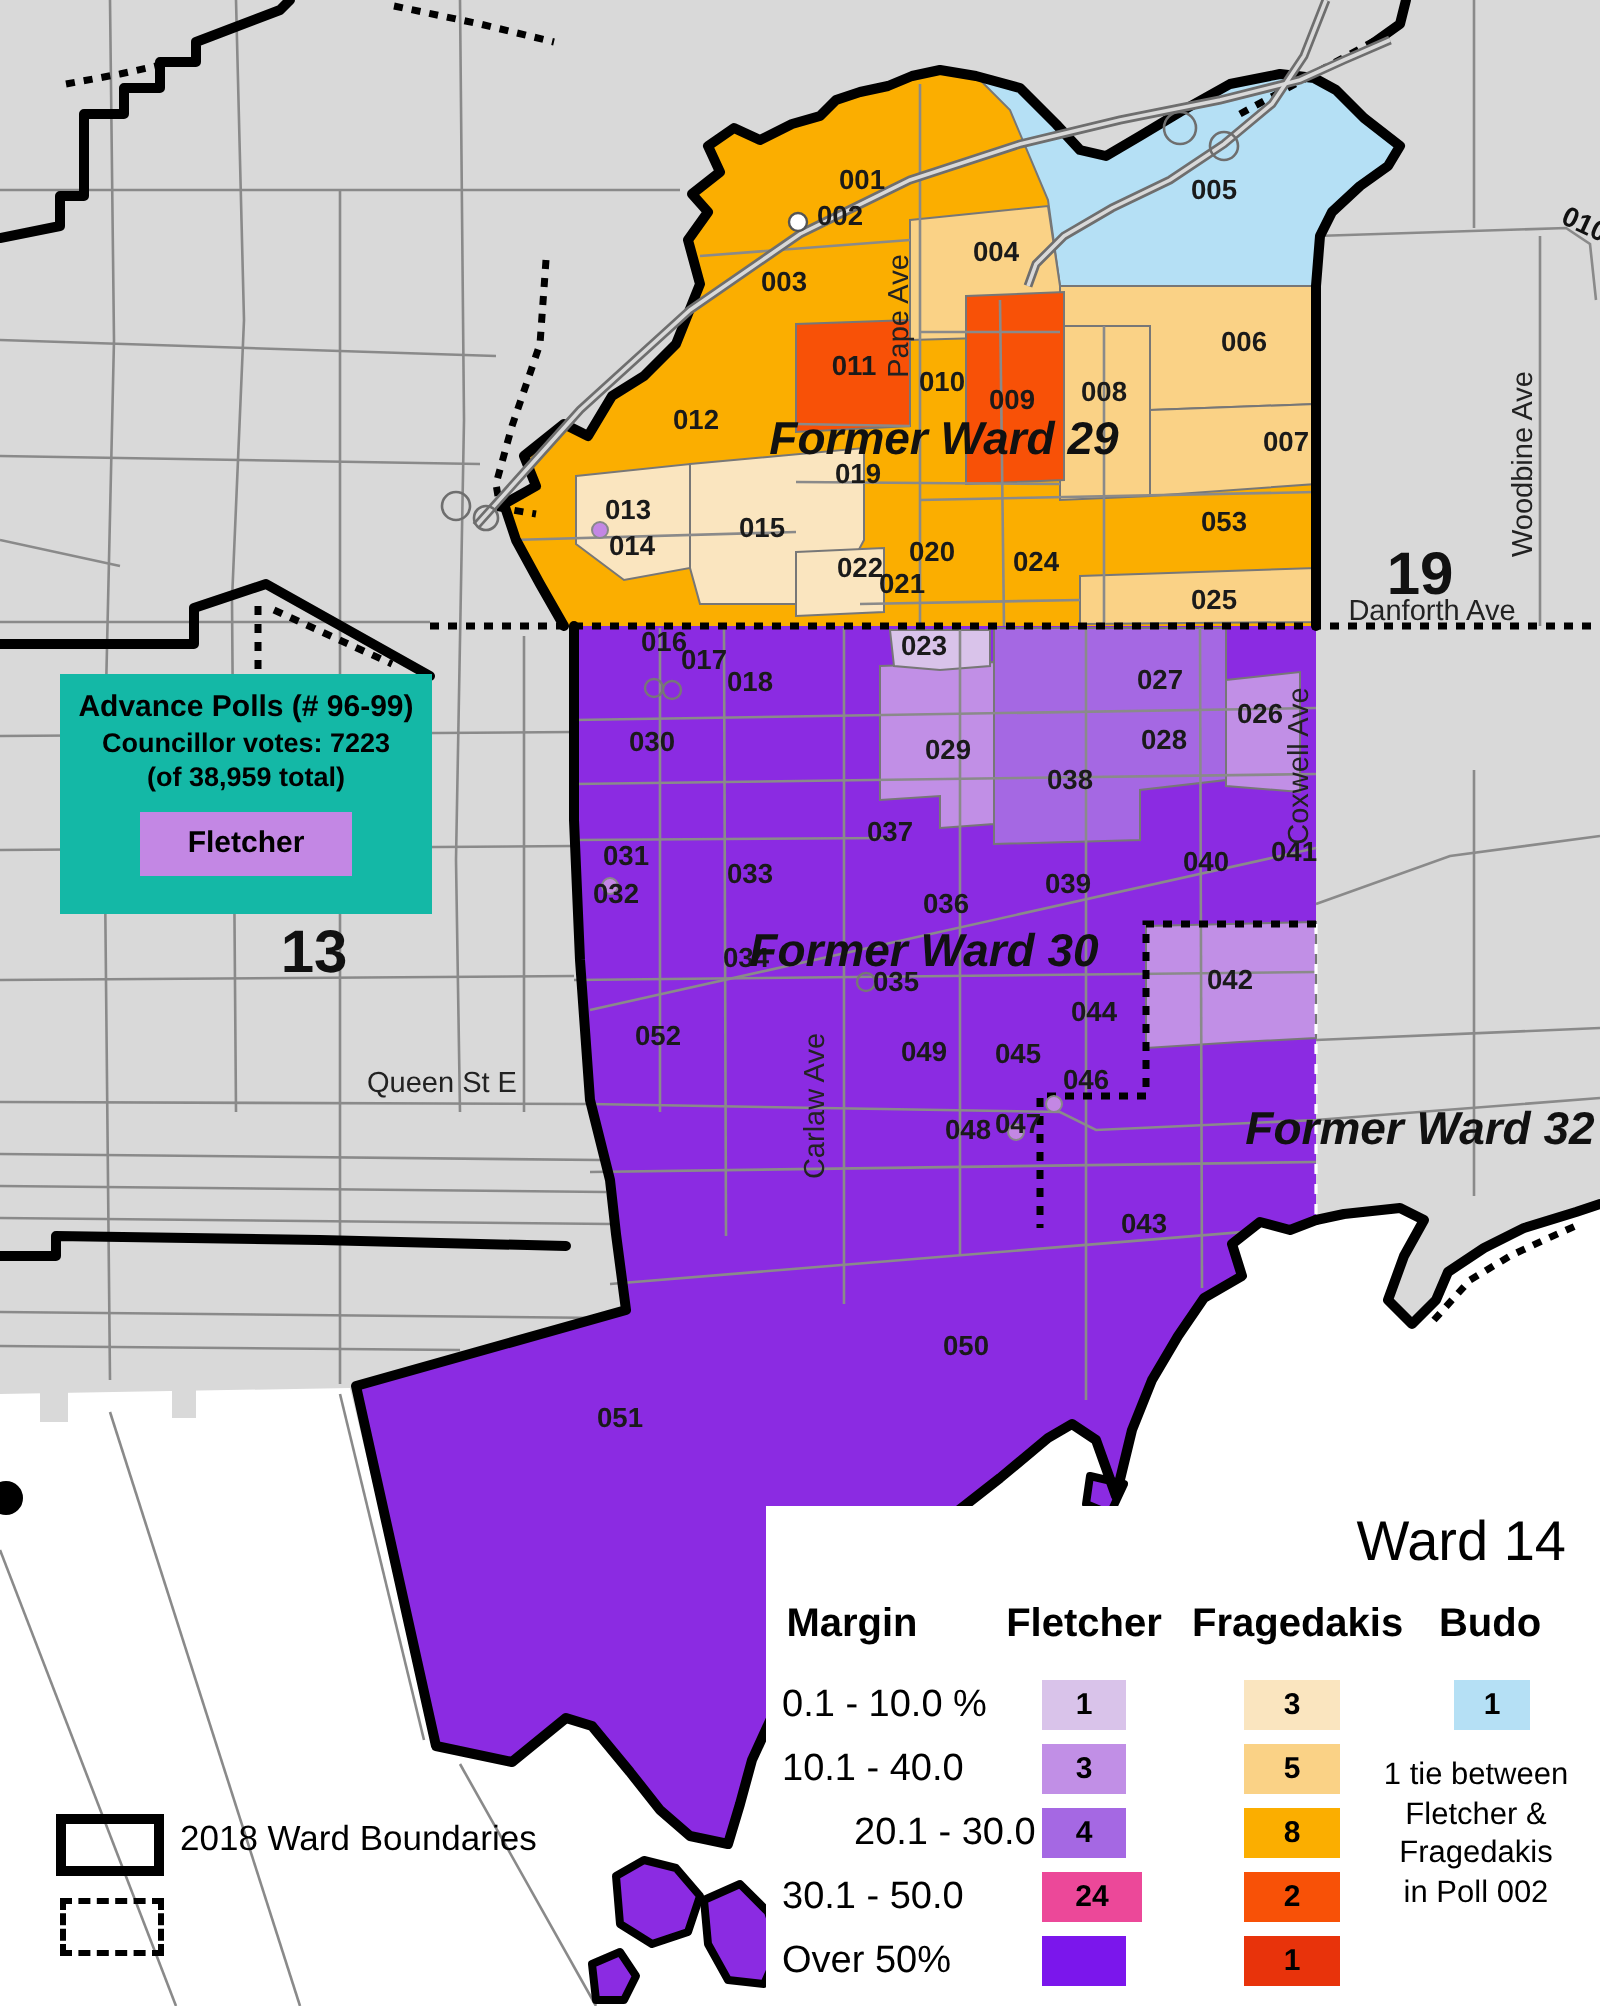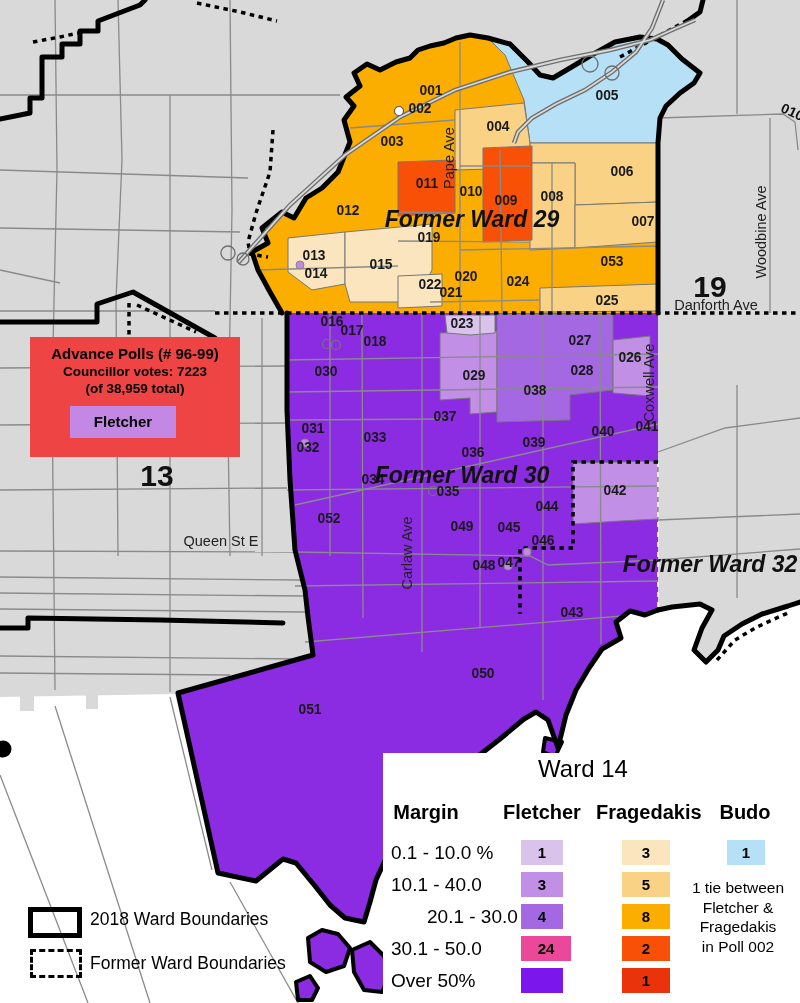--- a/index.html
+++ b/index.html
@@ -2,32 +2,32 @@
 <html><head>
 <meta charset="utf-8">
 <style>
   html,body{margin:0;padding:0;background:#bbb;}
   .stage{position:relative;width:800px;height:1003px;overflow:hidden;
          font-family:"Liberation Sans",sans-serif;background:#d9d9d9;}
   .stage svg{position:absolute;left:0;top:0;}
   svg text{font-family:"Liberation Sans",sans-serif;}
 
   
-  .info-box{position:absolute;left:30px;top:337px;width:210px;height:120px;
-            background:#ef4444;text-align:center;z-index:5;}
+  .info-box{position:absolute;left:30px;top:337px;width:186px;height:120px;
+            background:#14b8a6;text-align:center;z-index:5;}
   .info-title{font-size:15px;font-weight:bold;margin-top:8px;}
   .info-line{font-size:13.5px;font-weight:bold;margin-top:2px;}
   .info-swatch{position:absolute;left:40px;top:69px;width:106px;height:32px;
                line-height:32px;font-size:15px;font-weight:bold;text-align:center;}
 
   
   .legend-main{position:absolute;left:383px;top:753px;width:417px;height:250px;
                background:#ffffff;z-index:5;}
-  .lg-title{position:absolute;left:0;top:2px;width:400px;text-align:center;
-            font-size:24px;}
+  .lg-title{position:absolute;left:0;top:2px;width:400px;text-align:right;
+            font-size:28px;}
   .lg-head{position:absolute;top:48px;font-size:20px;font-weight:bold;text-align:center;}
   .lg-margin-label{position:absolute;left:8px;font-size:19px;line-height:26px;}
   .lg-swatch{position:absolute;height:25px;line-height:25px;text-align:center;
              font-size:15px;font-weight:bold;}
   .lg-tie{position:absolute;left:296px;top:125px;width:118px;text-align:center;
           font-size:15.5px;line-height:19.5px;}
 
   
   .legend-bounds{position:absolute;left:25px;top:903px;width:340px;z-index:5;}
   .lb-row{position:relative;height:38px;}
@@ -279,16 +279,15 @@
       </div>
   </div>
 
   <div class="legend-bounds">
     <div class="lb-row">
       <div class="lb-swatch lb-solid"></div>
       <div class="lb-label">2018 Ward Boundaries</div>
     </div>
     <div class="lb-row lb-row2">
       <div class="lb-swatch lb-dash"></div>
-      <div class="lb-label">Former Ward Boundaries</div>
     </div>
   </div>
 </div>
 
 </body></html>

